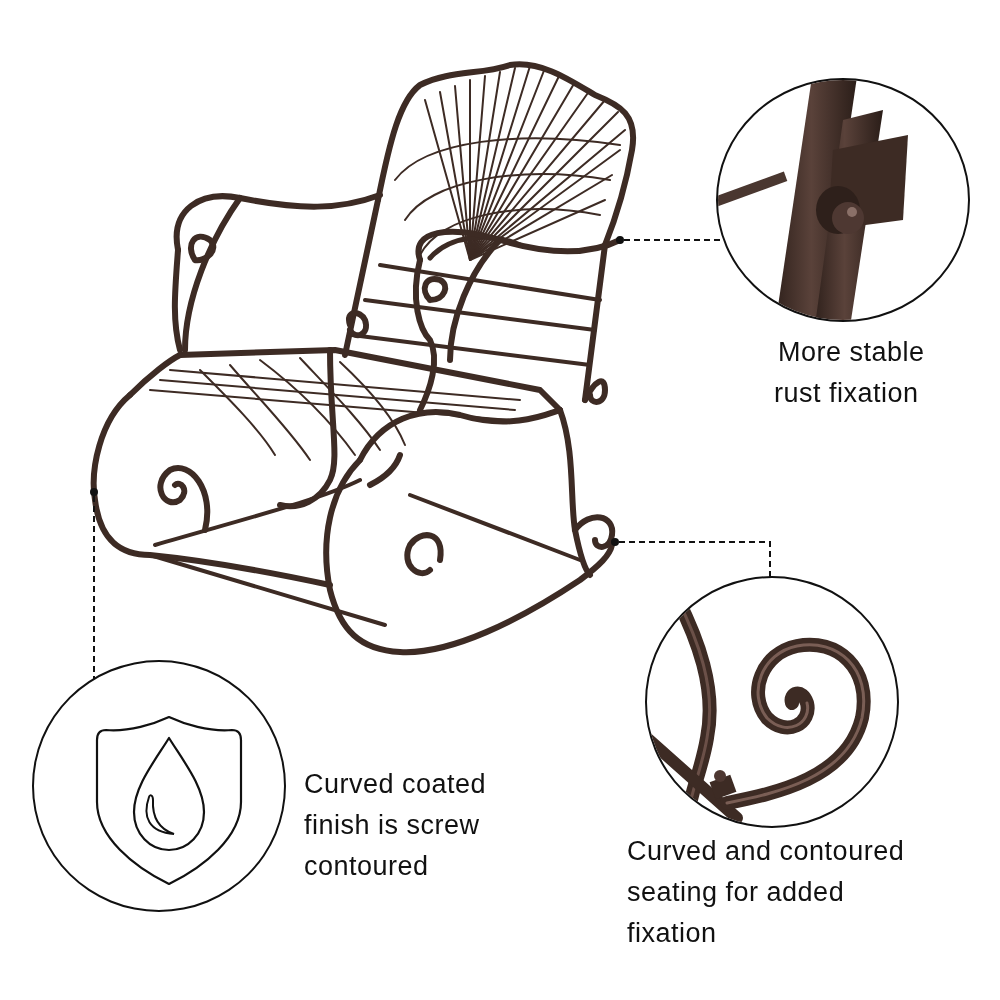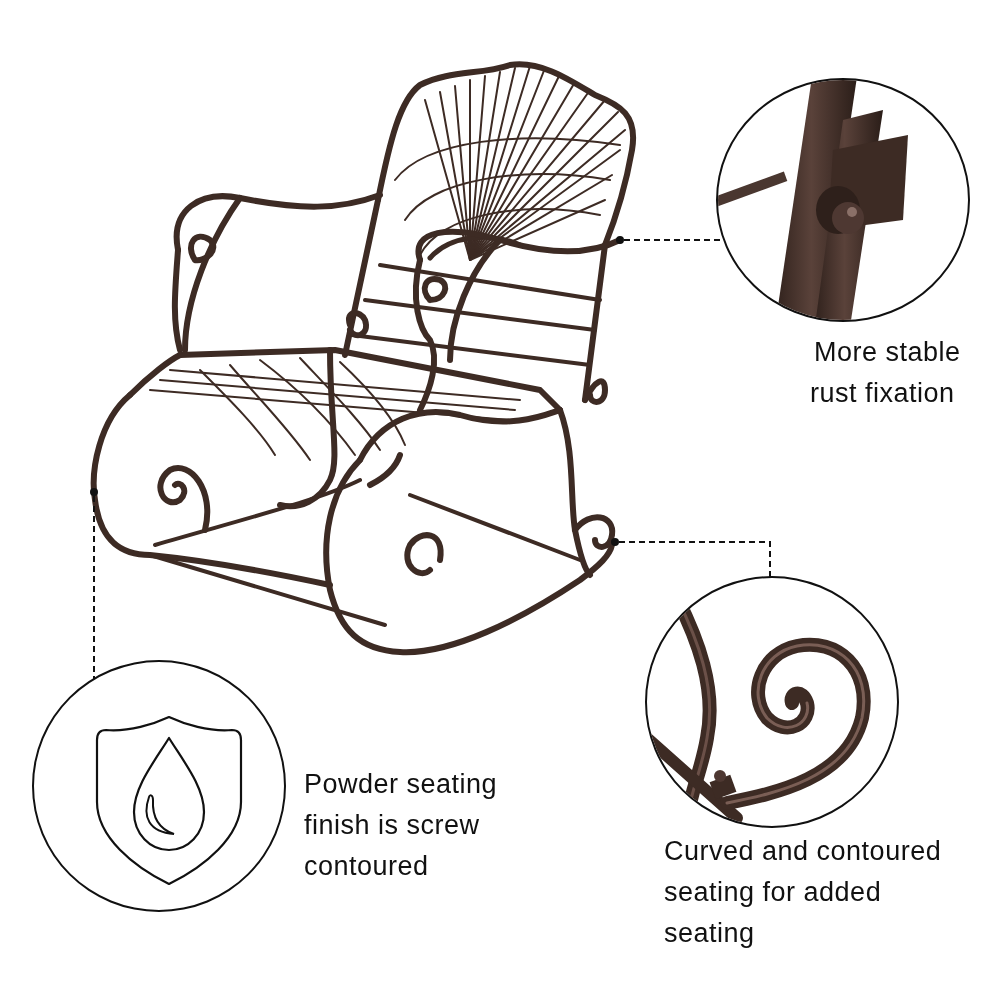--- a/index.html
+++ b/index.html
@@ -119,48 +119,48 @@
     </defs>
     <rect x="-10" y="105" width="80" height="10" fill="#4a3730" transform="rotate(-20 30 110)"></rect>
     <path d="M95 -10 L140 -10 L100 260 L55 260 Z" fill="url(#pipe)"></path>
     <path d="M125 40 L165 30 L130 260 L95 260 Z" fill="url(#pipe)"></path>
     <path d="M115 70 L190 55 L185 140 L110 150 Z" fill="#3d2b24"></path>
     <ellipse cx="120" cy="130" rx="22" ry="24" fill="#2e201b"></ellipse>
     <circle cx="130" cy="138" r="16" fill="#4e3832"></circle>
     <circle cx="134" cy="132" r="5" fill="#8a7068"></circle>
   </svg>
 </div>
-<div class="caption" style="left:768px;top:332px;text-align:center;margin-left:36px;">
+<div class="caption" style="left:768px;top:332px;text-align:center;">
   <span style="padding-left:10px;">More stable</span>
   <span>rust fixation</span>
 </div>
 
 <div class="circle" style="left:32px;top:660px;width:250px;height:248px;">
   <svg width="250" height="248" viewBox="0 0 250 248">
     <path d="M135 55 C120 62 95 70 72 68 C66 68 63 72 63 78 L63 140 C63 175 100 205 135 222 C170 205 207 175 207 140 L207 78 C207 72 204 68 198 68 C175 70 150 62 135 55 Z" fill="none" stroke="#111" stroke-width="2.2" stroke-linejoin="round"></path>
     <path d="M135 76 C120 100 100 125 100 150 C100 172 116 188 135 188 C154 188 170 172 170 150 C170 125 150 100 135 76 Z" fill="none" stroke="#111" stroke-width="2.2" stroke-linejoin="round"></path>
     <path d="M115 135 C108 155 115 170 140 172 C128 168 118 158 119 138 C119 133 116 132 115 135 Z" fill="none" stroke="#111" stroke-width="2"></path>
   </svg>
 </div>
 <div class="caption" style="left:304px;top:764px;">
-  <span>Powder seating</span>
+  <span>Curved coated</span>
   <span>finish is screw</span>
   <span>contoured</span>
 </div>
 
 <div class="circle" style="left:645px;top:576px;width:250px;height:248px;">
   <svg width="250" height="248" viewBox="0 0 250 248">
     <g fill="none" stroke-linecap="round">
       <path d="M30 20 C50 60 70 110 60 160 C55 190 45 210 40 240" stroke="#3d2b24" stroke-width="14"></path>
       <path d="M30 20 C50 60 70 110 60 160 C55 190 45 210 40 240" stroke="#6b5048" stroke-width="3"></path>
       <path d="M0 160 L90 240" stroke="#3d2b24" stroke-width="12"></path>
       <path d="M80 225 C130 215 200 200 215 140 C225 90 190 60 150 68 C115 75 100 115 120 140 C140 160 165 145 160 125 C155 110 142 115 145 125" stroke="#3d2b24" stroke-width="14"></path>
       <path d="M80 225 C130 215 200 200 215 140 C225 90 190 60 150 68 C115 75 100 115 120 140 C140 160 165 145 160 125" stroke="#7a5e55" stroke-width="3"></path>
     </g>
     <rect x="65" y="200" width="22" height="18" fill="#3d2b24" transform="rotate(-20 76 209)"></rect>
     <circle cx="73" cy="198" r="6" fill="#4e3832"></circle>
   </svg>
 </div>
-<div class="caption" style="left:627px;top:831px;margin-left:37px;">
+<div class="caption" style="left:627px;top:831px;">
   <span>Curved and contoured</span>
   <span>seating for added</span>
-  <span>seating</span>
+  <span>fixation</span>
 </div>
 
 </body></html>

